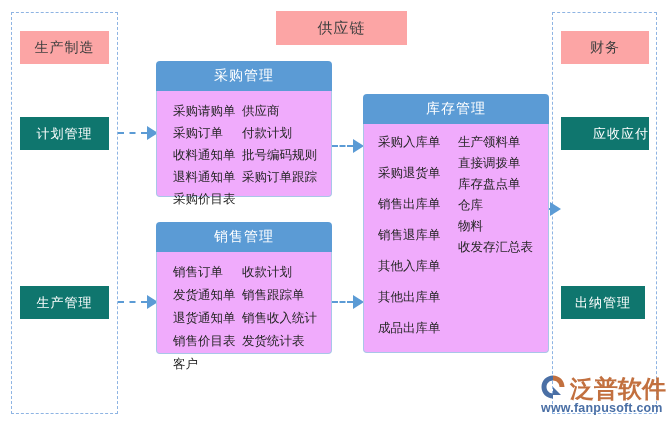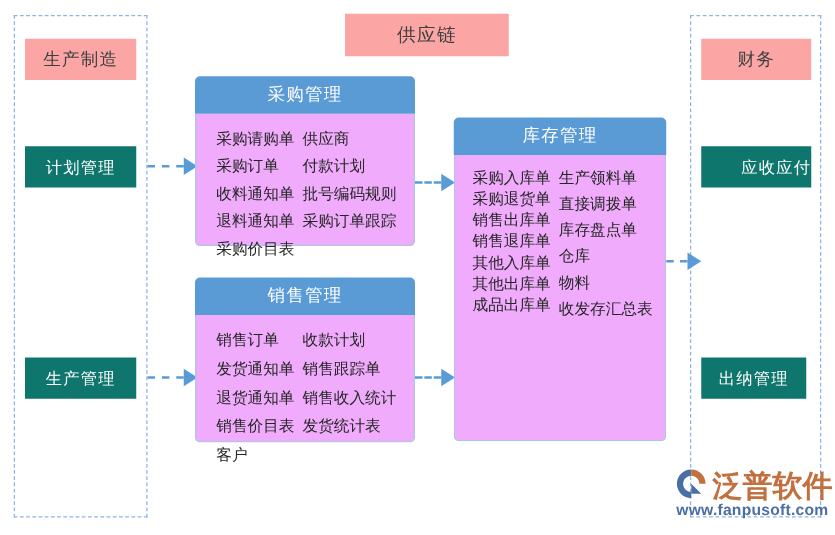--- a/index.html
+++ b/index.html
@@ -242,27 +242,27 @@
         <div class="col" style="gap:6px;">
           <div class="item">收款计划</div>
           <div class="item">销售跟踪单</div>
           <div class="item">销售收入统计</div>
           <div class="item">发货统计表</div>
         </div>
       </div>
     </div>
   </div>
 
-  <div class="card" style="left:363px; top:124px; width:170px; height:229px;">
+  <div class="card" style="left:363px; top:124px; width:186px; height:229px;">
     <div class="card-head">
       <span>库存管理</span>
     </div>
     <div class="card-body" style="padding:10px 10px 10px 14px;">
       <div class="col-wrap">
-        <div class="col" style="width:80px; ">
+        <div class="col" style="width:80px; gap:14px;">
           <div class="item">采购入库单</div>
           <div class="item">采购退货单</div>
           <div class="item">销售出库单</div>
           <div class="item">销售退库单</div>
           <div class="item">其他入库单</div>
           <div class="item">其他出库单</div>
           <div class="item">成品出库单</div>
         </div>
         <div class="col" style="gap:4px;">
           <div class="item">生产领料单</div>

